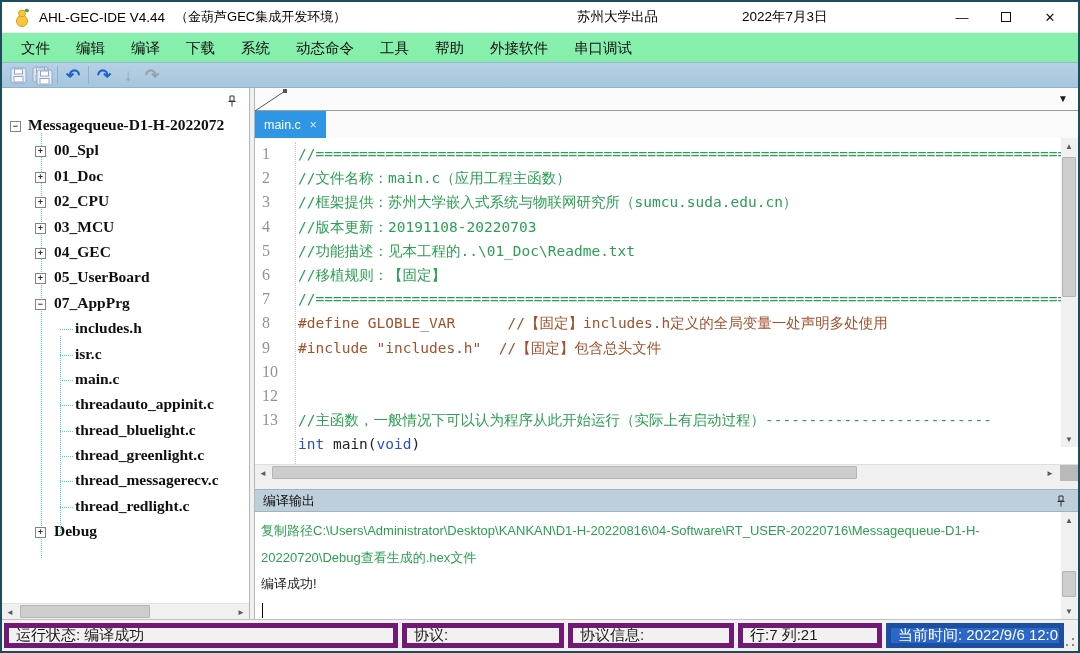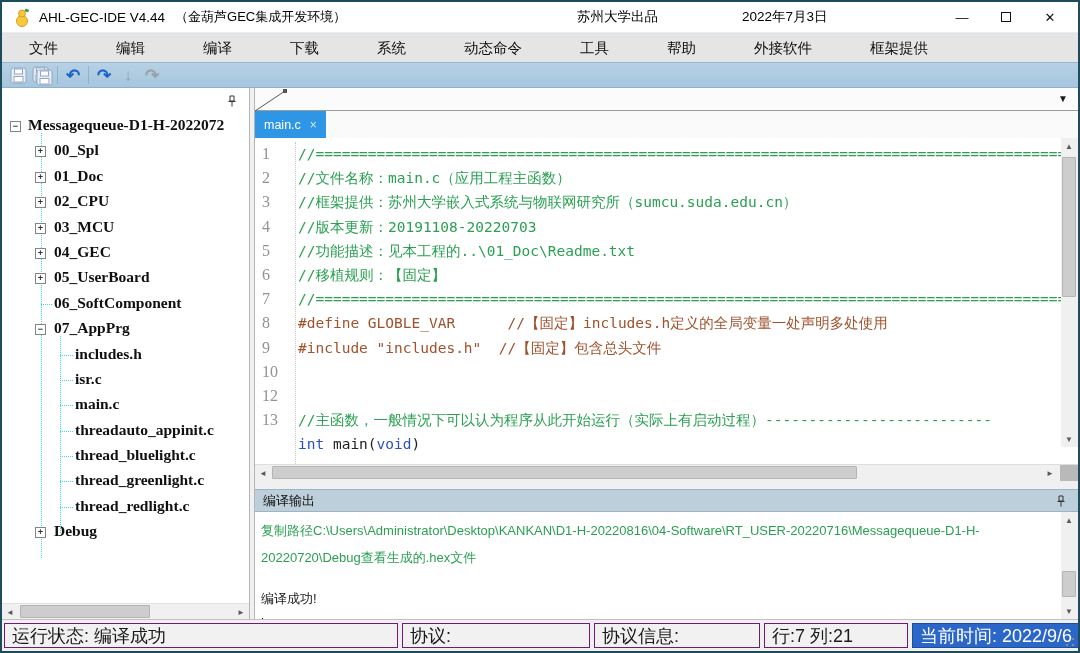--- a/index.html
+++ b/index.html
@@ -14,22 +14,22 @@
   .title-text{ margin-left:8px; font-size:13.5px; color:#000; white-space:nowrap; }
   .title-sub{ margin-left:10px; font-size:13px; color:#000; }
   .title-brand{ position:absolute; left:575px; font-size:13.5px; color:#000; }
   .title-date{ position:absolute; left:740px; font-size:13.5px; color:#000; }
   .win-controls{ position:absolute; right:6px; top:0; height:30px; display:flex; }
   .win-btn{ width:44px; height:30px; display:flex; align-items:center; justify-content:center;
             font-size:13px; color:#111; }
   .max-glyph{ width:10px; height:10px; border:1px solid #111; display:inline-block; }
 
   
-  .menubar{ height:30px; background:#e5e5e5; border-top:1px solid #e3eef7; display:flex; align-items:center;
-            padding-left:14px; flex:none;gap:32px; }
+  .menubar{ height:30px; background:#86efac; border-top:1px solid #e3eef7; display:flex; align-items:center;
+            padding-left:6px; flex:none; }
   .menu-item{ padding:0 13px; font-size:14.5px; color:#0f0f0f; line-height:30px; cursor:default; }
 
   
   .toolbar{ height:26px; background:linear-gradient(#b7d1e5,#a5c6dd); border-top:1px solid #93b7d0;
             border-bottom:1px solid #8fb2cc; display:flex; align-items:center; padding-left:4px; flex:none; }
   .tb-icon{ width:24px; height:22px; display:flex; align-items:center; justify-content:center; }
   .tb-sep{ width:1px; height:18px; background:#8fb2cc; margin:0 3px; }
   .g-blue{ color:#1e63c8; font-weight:bold; font-size:17px; line-height:17px; }
   .g-gray{ color:#9aa1a8; font-weight:bold; font-size:17px; line-height:17px; }
 
@@ -87,30 +87,30 @@
 
   .hsplit{ height:8px; background:#f0f0f0; flex:none; }
 
   
   .output-head{ height:23px; background:#bccfdb; border:1px solid #9eb4c2; border-left:none; border-right:none;
                 position:relative; display:flex; align-items:center; padding-left:8px;
                 font-size:13px; color:#111; flex:none; }
   .output-body{ flex:1; background:#fff; position:relative; overflow:hidden; }
   .out-lines{ position:absolute; top:6px; left:6px; right:20px; }
   .out-line{ font-size:13px; line-height:26.5px; white-space:nowrap; }
-  .o-green{ color:#2ba052; } .o-dark{ color:#1a1a1a;margin-top:15px; }
+  .o-green{ color:#2ba052; } .o-dark{ color:#1a1a1a; }
   .caret{ width:1px; height:15px; background:#000; margin:5px 0 0 1px; }
 
   
   .statusbar{ height:32px; background:#f0f0f0; border-top:1px solid #c0c0c0; display:flex; align-items:center;
               padding:0 2px; gap:4px; flex:none; position:relative; }
-  .seg{ height:25px; border:1px solid #701a75; background:#f1f1f1; display:flex; align-items:center;
-        padding:0 7px; font-size:18px; color:#1a1a1a; overflow:hidden; white-space:nowrap; flex:none; }
+  .seg{ height:25px; border:5px solid #701a75; background:#f1f1f1; display:flex; align-items:center;
+        padding:0 7px; font-size:15px; color:#1a1a1a; overflow:hidden; white-space:nowrap; flex:none; }
   .seg.hl{ background:#2b67c9; border-color:#1c4f9f; color:#fff; }
-  .s1{ width:394px; } .s2{ width:188px; } .s3{ width:166px; } .s4{ width:144px; } .s5{ width:178px; }
+  .s1{ width:394px; } .s2{ width:162px; } .s3{ width:166px; } .s4{ width:144px; } .s5{ width:178px; }
   .grip{ position:absolute; right:3px; bottom:4px; width:10px; height:10px;
          background:
            radial-gradient(circle at 8px 2px,#8a8a8a 1.2px,transparent 1.6px),
            radial-gradient(circle at 8px 8px,#8a8a8a 1.2px,transparent 1.6px),
            radial-gradient(circle at 2px 8px,#8a8a8a 1.2px,transparent 1.6px); }
 </style>
 </head>
 <body>
 
 <div class="window">
@@ -139,21 +139,21 @@
   <div class="menubar">
       <div class="menu-item">文件</div>
       <div class="menu-item">编辑</div>
       <div class="menu-item">编译</div>
       <div class="menu-item">下载</div>
       <div class="menu-item">系统</div>
       <div class="menu-item">动态命令</div>
       <div class="menu-item">工具</div>
       <div class="menu-item">帮助</div>
       <div class="menu-item">外接软件</div>
-      <div class="menu-item">框架提供</div>
+      <div class="menu-item">串口调试</div>
     </div>
 
   <div class="toolbar">
       <span class="tb-icon">
         <svg width="17" height="17" viewBox="0 0 17 17">
           <rect x="1" y="1" width="15" height="15" rx="2" fill="#e8eef7" stroke="#93a8c4"></rect>
           <rect x="4.5" y="2" width="8" height="5" fill="#fff" stroke="#93a8c4"></rect>
           <rect x="4" y="9.5" width="9" height="5.5" fill="#fff" stroke="#93a8c4"></rect>
         </svg>
       </span>
@@ -214,24 +214,20 @@
           </div>
           <div class="tree-row lvl1">
             <span class="toggle">+</span>
             <span class="tlabel">04_GEC</span>
           </div>
           <div class="tree-row lvl1">
             <span class="toggle">+</span>
             <span class="tlabel">05_UserBoard</span>
           </div>
           <div class="tree-row lvl1">
-            <span class="stub" style="left: 39px; width: 11px;"></span>
-            <span class="tlabel">06_SoftComponent</span>
-          </div>
-          <div class="tree-row lvl1">
             <span class="toggle">−</span>
             <span class="tlabel">07_AppPrg</span>
           </div>
           <div class="tree-row lvl2">
             <span class="stub" style="left: 58px; width: 13px;"></span>
             <span class="tlabel">includes.h</span>
           </div>
           <div class="tree-row lvl2">
             <span class="stub" style="left: 58px; width: 13px;"></span>
             <span class="tlabel">isr.c</span>
@@ -244,20 +240,24 @@
             <span class="stub" style="left: 58px; width: 13px;"></span>
             <span class="tlabel">threadauto_appinit.c</span>
           </div>
           <div class="tree-row lvl2">
             <span class="stub" style="left: 58px; width: 13px;"></span>
             <span class="tlabel">thread_bluelight.c</span>
           </div>
           <div class="tree-row lvl2">
             <span class="stub" style="left: 58px; width: 13px;"></span>
             <span class="tlabel">thread_greenlight.c</span>
+          </div>
+          <div class="tree-row lvl2">
+            <span class="stub" style="left: 58px; width: 13px;"></span>
+            <span class="tlabel">thread_messagerecv.c</span>
           </div>
           <div class="tree-row lvl2">
             <span class="stub" style="left: 58px; width: 13px;"></span>
             <span class="tlabel">thread_redlight.c</span>
           </div>
           <div class="tree-row lvl1">
             <span class="toggle">+</span>
             <span class="tlabel">Debug</span>
           </div>
         </div>

